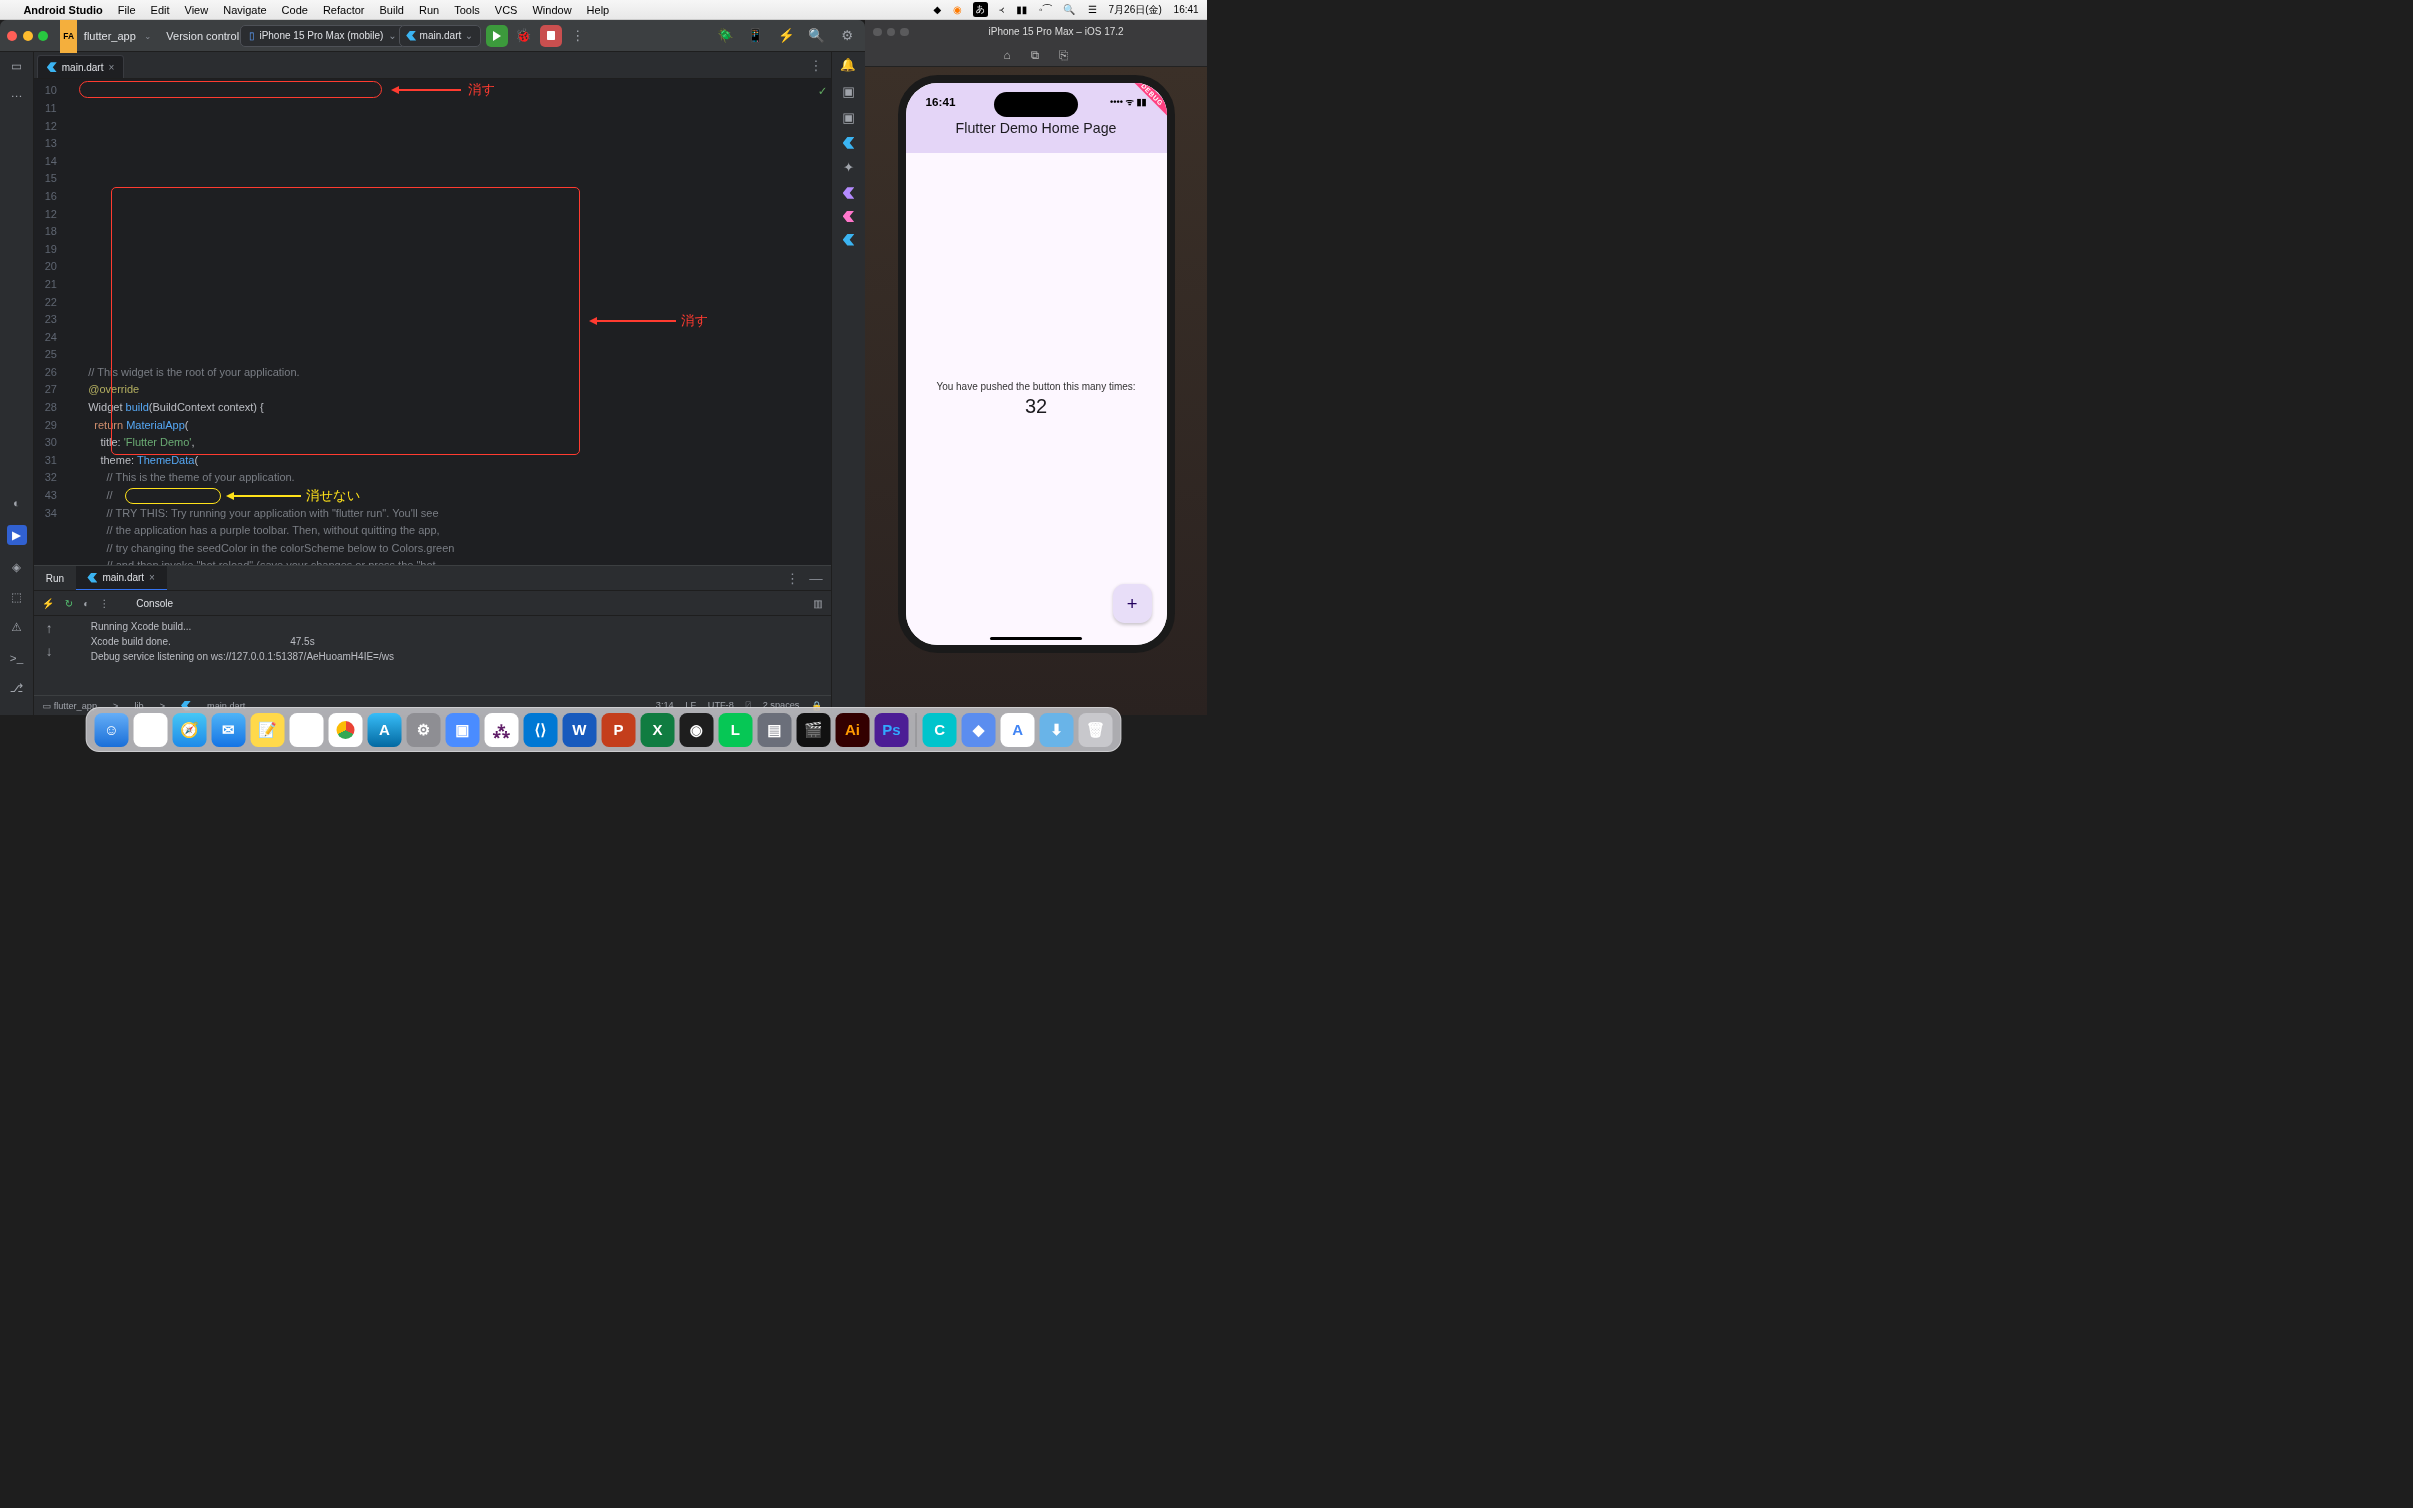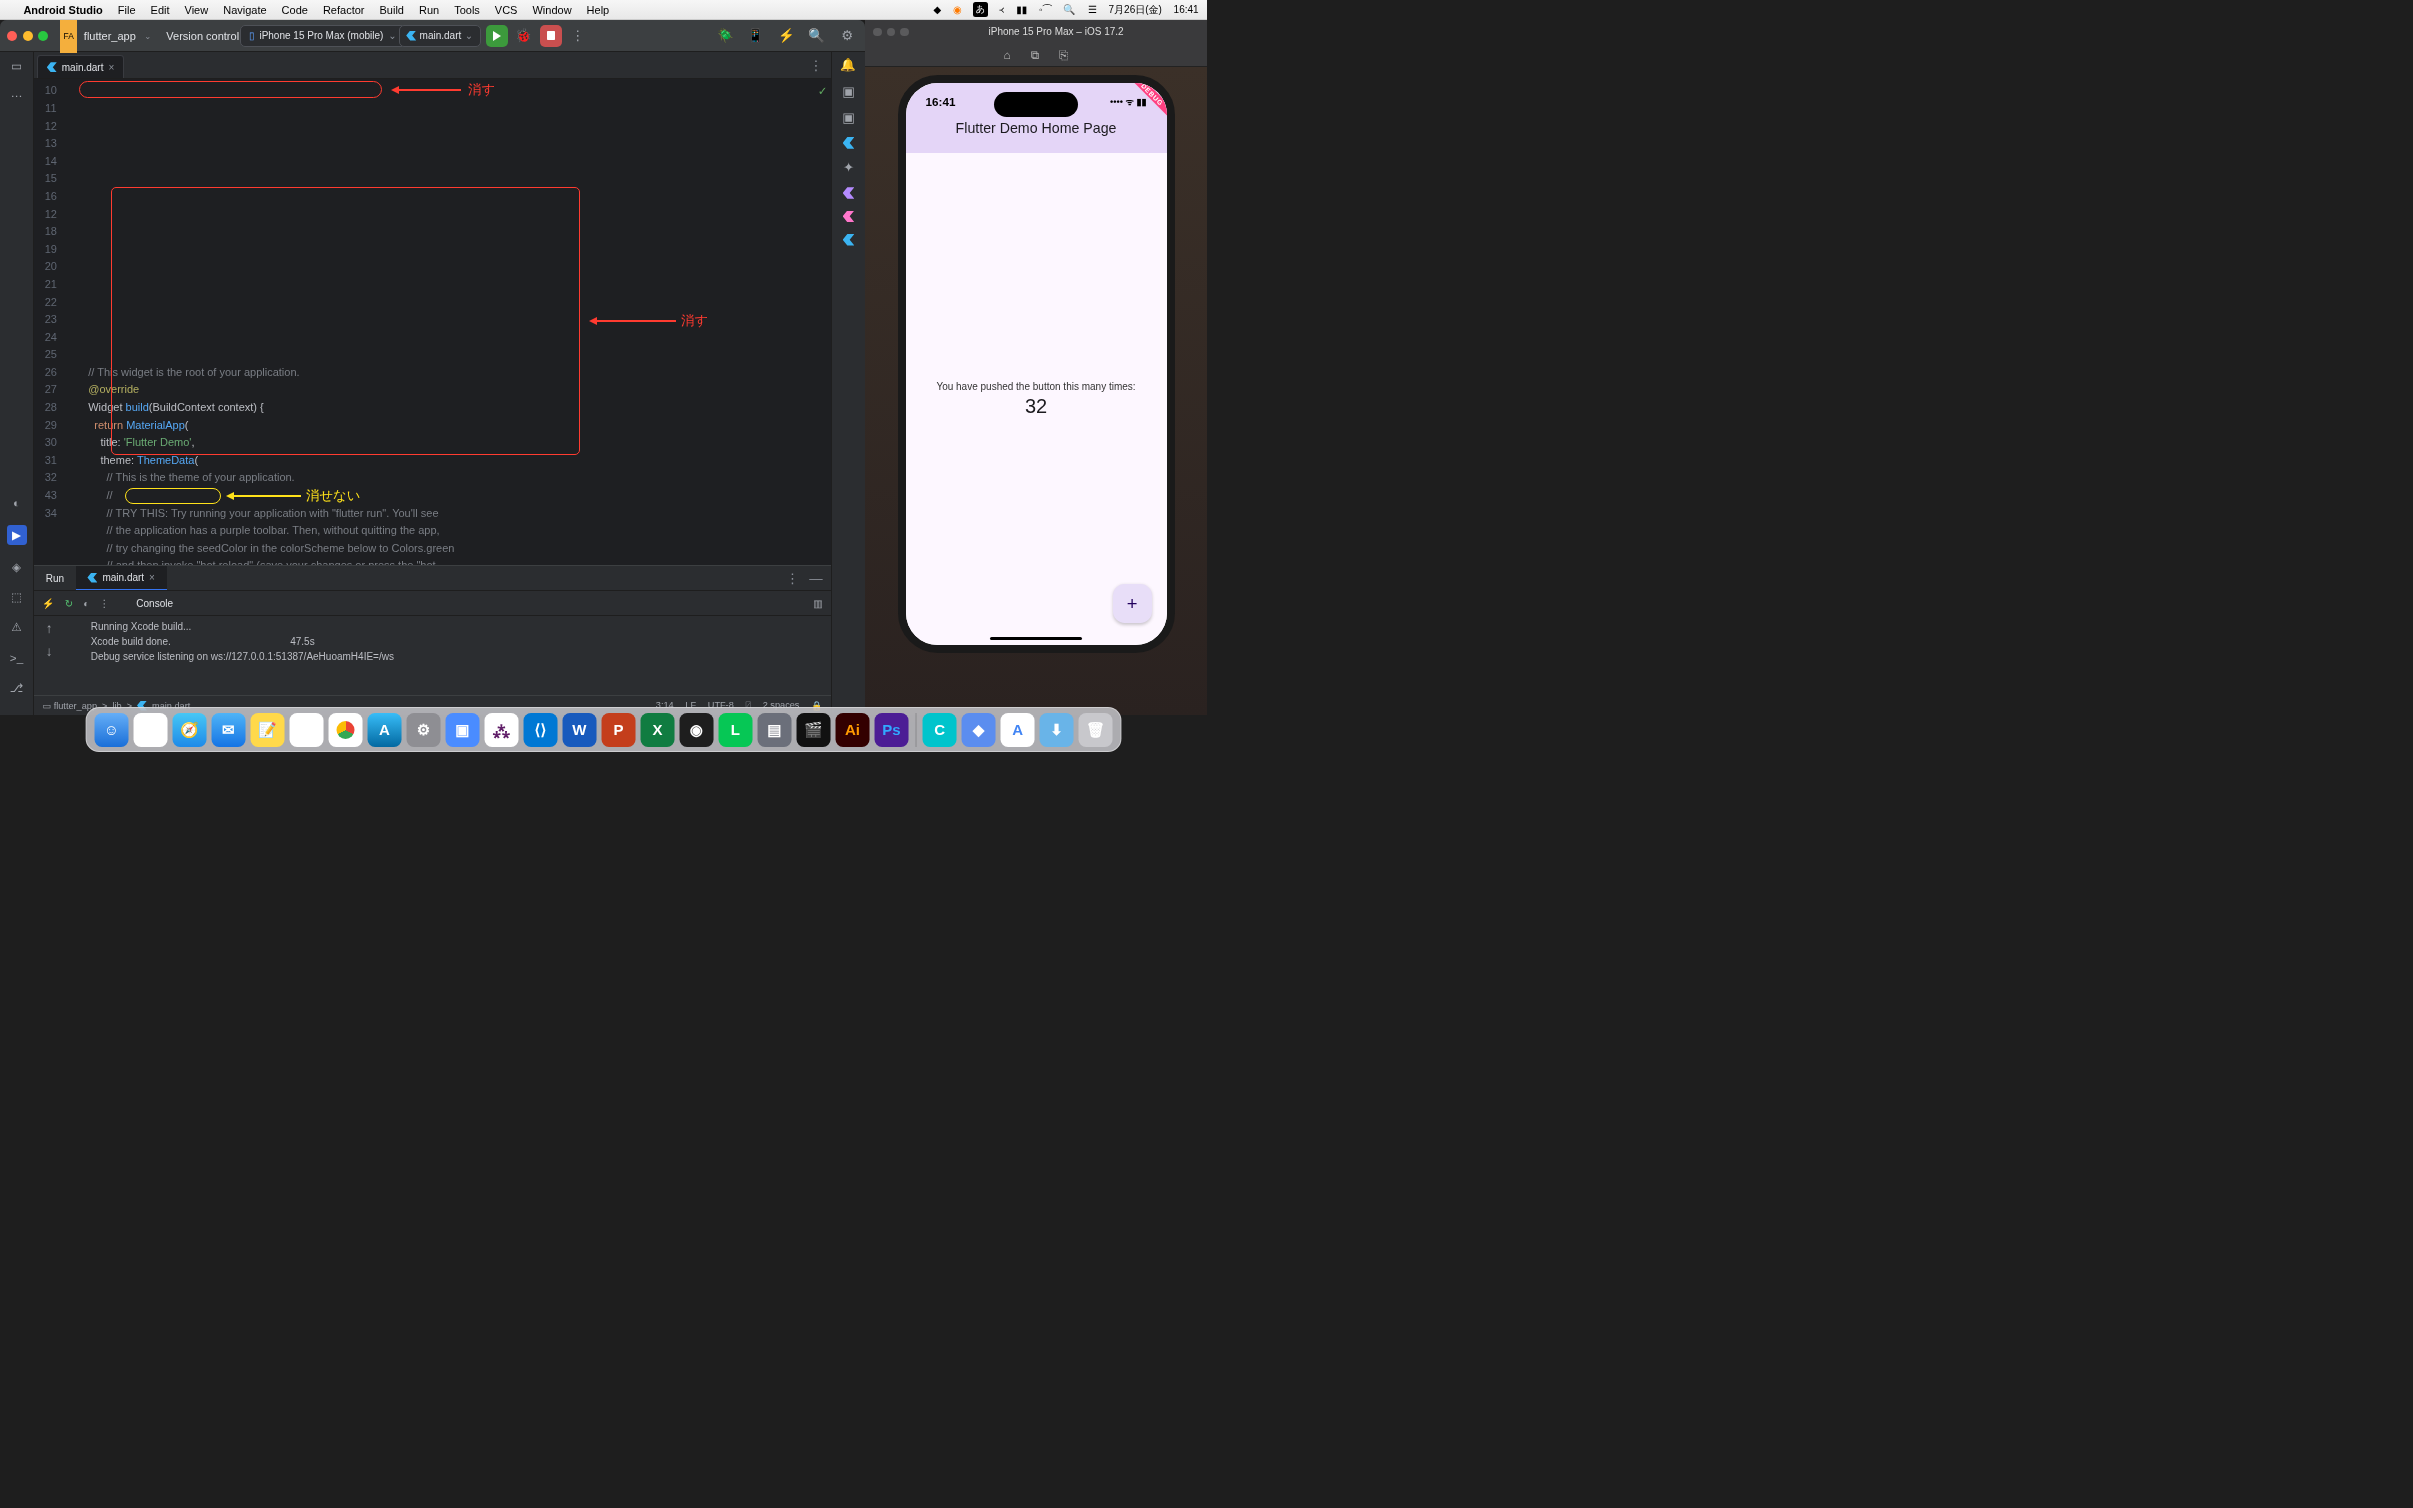--- a/index.html
+++ b/index.html
@@ -14,21 +14,21 @@
 
 .ide-area { position: absolute; top: 20px; left: 0; right: 0; bottom: 39px; display: flex; }
 .ide-window { width: 865px; height: 100%; background: #2b2d30; display: flex; flex-direction: column; border-radius: 6.7px 6.7px 0 0; overflow: hidden; }
 .sim-panel { flex: 1; background: #3a2f2a; display: flex; flex-direction: column; }
 
 
 .ide-title { height: 32px; background: #3c3f41; display: flex; align-items: center; padding: 0 6.7px; gap: 6.7px; border-bottom: 0.8px solid #1e1e1e; position: relative; }
 .traffic { display: flex; gap: 5.9px; margin-right: 5px; }
 .traffic div { width: 10px; height: 10px; border-radius: 50%; }
 .tl-close { background: #ff5f57; } .tl-min { background: #febc2e; } .tl-max { background: #28c840; }
-.proj-badge { background: #f4af3d; color: #000; width: 17px; height: 34px; border-radius: 0; display: flex; align-items: center; justify-content: center; font-size: 8.4px; font-weight: 400; }
+.proj-badge { background: #f4af3d; color: #000; width: 17px; height: 34px; border-radius: 0; display: flex; align-items: center; justify-content: center; font-size: 8.4px; font-weight: 700; }
 .ide-title .txt { color: #dfe1e5; font-size: 11px; }
 .ide-title .chev { color: #8a8f98; font-size: 8.4px; margin-left: 1.7px; }
 .device-pill { position: absolute; left: 50%; transform: translateX(-193px); background: #2b2d30; border: 0.8px solid #4e5157; border-radius: 5px; height: 22px; display: flex; align-items: center; padding: 0 8.4px; color: #dfe1e5; font-size: 10px; gap: 5px; }
 .run-cluster { position: absolute; left: 50%; transform: translateX(-34px); display: flex; align-items: center; gap: 5px; }
 .file-pill { background: #2b2d30; border: 0.8px solid #4e5157; border-radius: 5px; height: 22px; display: flex; align-items: center; padding: 0 6.7px; color: #dfe1e5; font-size: 10px; gap: 3.4px; }
 .run-btn { width: 22px; height: 22px; border-radius: 5px; display: flex; align-items: center; justify-content: center; }
 .green-run { background: #3c9a3c; } .red-stop { background: #c94f4f; }
 .icon-btn { width: 22px; height: 22px; display: flex; align-items: center; justify-content: center; color: #a0a4ab; }
 .ide-title .right-icons { margin-left: auto; display: flex; gap: 8.4px; align-items: center; }
 
@@ -66,21 +66,21 @@
 
 .run-panel { height: 130px; border-top: 0.8px solid #3c3f41; background: #2b2d30; display: flex; flex-direction: column; }
 .run-header { height: 25px; display: flex; align-items: center; border-bottom: 0.8px solid #1e1e1e; }
 .run-header .run-tab { padding: 0 11.7px; height: 100%; display: flex; align-items: center; color: #dfe1e5; font-size: 10px; gap: 5px; }
 .run-header .run-tab.sel { border-bottom: 1.7px solid #3574f0; background: #1e1f22; }
 .run-sub { height: 25px; display: flex; align-items: center; padding: 0 8.4px; gap: 10px; border-bottom: 0.8px solid #1e1e1e; color: #a0a4ab; font-size: 10px; }
 .run-sub .right { margin-left: auto; }
 .run-out { flex: 1; display: flex; }
 .run-out-rail { width: 30px; display: flex; flex-direction: column; align-items: center; padding-top: 5px; gap: 8.4px; color: #a0a4ab; }
 .run-out-text { flex: 1; font-family: Menlo,monospace; font-size: 10px; line-height: 15px; color: #bcbec4; padding: 3.4px 0 0 6.7px; white-space: pre; margin-left: 20px; }
-.statusbar { height: 20px; background: #2b2d30; border-top: 0.8px solid #3c3f41; display: flex; align-items: center; padding: 0 8.4px; font-size: 9.2px; color: #a0a4ab; gap: 5px; text-align: right; }
+.statusbar { height: 20px; background: #2b2d30; border-top: 0.8px solid #3c3f41; display: flex; align-items: center; padding: 0 8.4px; font-size: 9.2px; color: #a0a4ab; gap: 16px; text-align: right; }
 .statusbar .right { margin-left: auto; display: flex; gap: 11.7px; }
 
 
 .sim-header { height: 23.5px; background: #3a3a3c; display: flex; align-items: center; padding: 0 8.4px; gap: 5px; }
 .sim-header .dot { width: 8.4px; height: 8.4px; border-radius: 50%; background: #5a5a5c; }
 .sim-header .title { color: #ddd; font-size: 10px; margin: 12px auto; }
 .sim-toolbar { height: 23.5px; background: #3a3a3c; display: flex; align-items: center; justify-content: center; gap: 20px; color: #bbb; font-size: 11.7px; border-bottom: 0.8px solid #222; }
 .phone-wrap { flex: 1; display: flex; align-items: flex-start; justify-content: center; padding: 8.4px 5px; background: linear-gradient(180deg,#3b3028,#2a2220); }
 .phone { width: 277px; height: 578px; background: #fff; border-radius: 40px; border: 8.4px solid #1a1a1a; position: relative; overflow: hidden; }
 .phone .island { position: absolute; top: 8.4px; left: 50%; transform: translateX(-50%); width: 84px; height: 25px; background: #000; border-radius: 15px; z-index: 3; }

